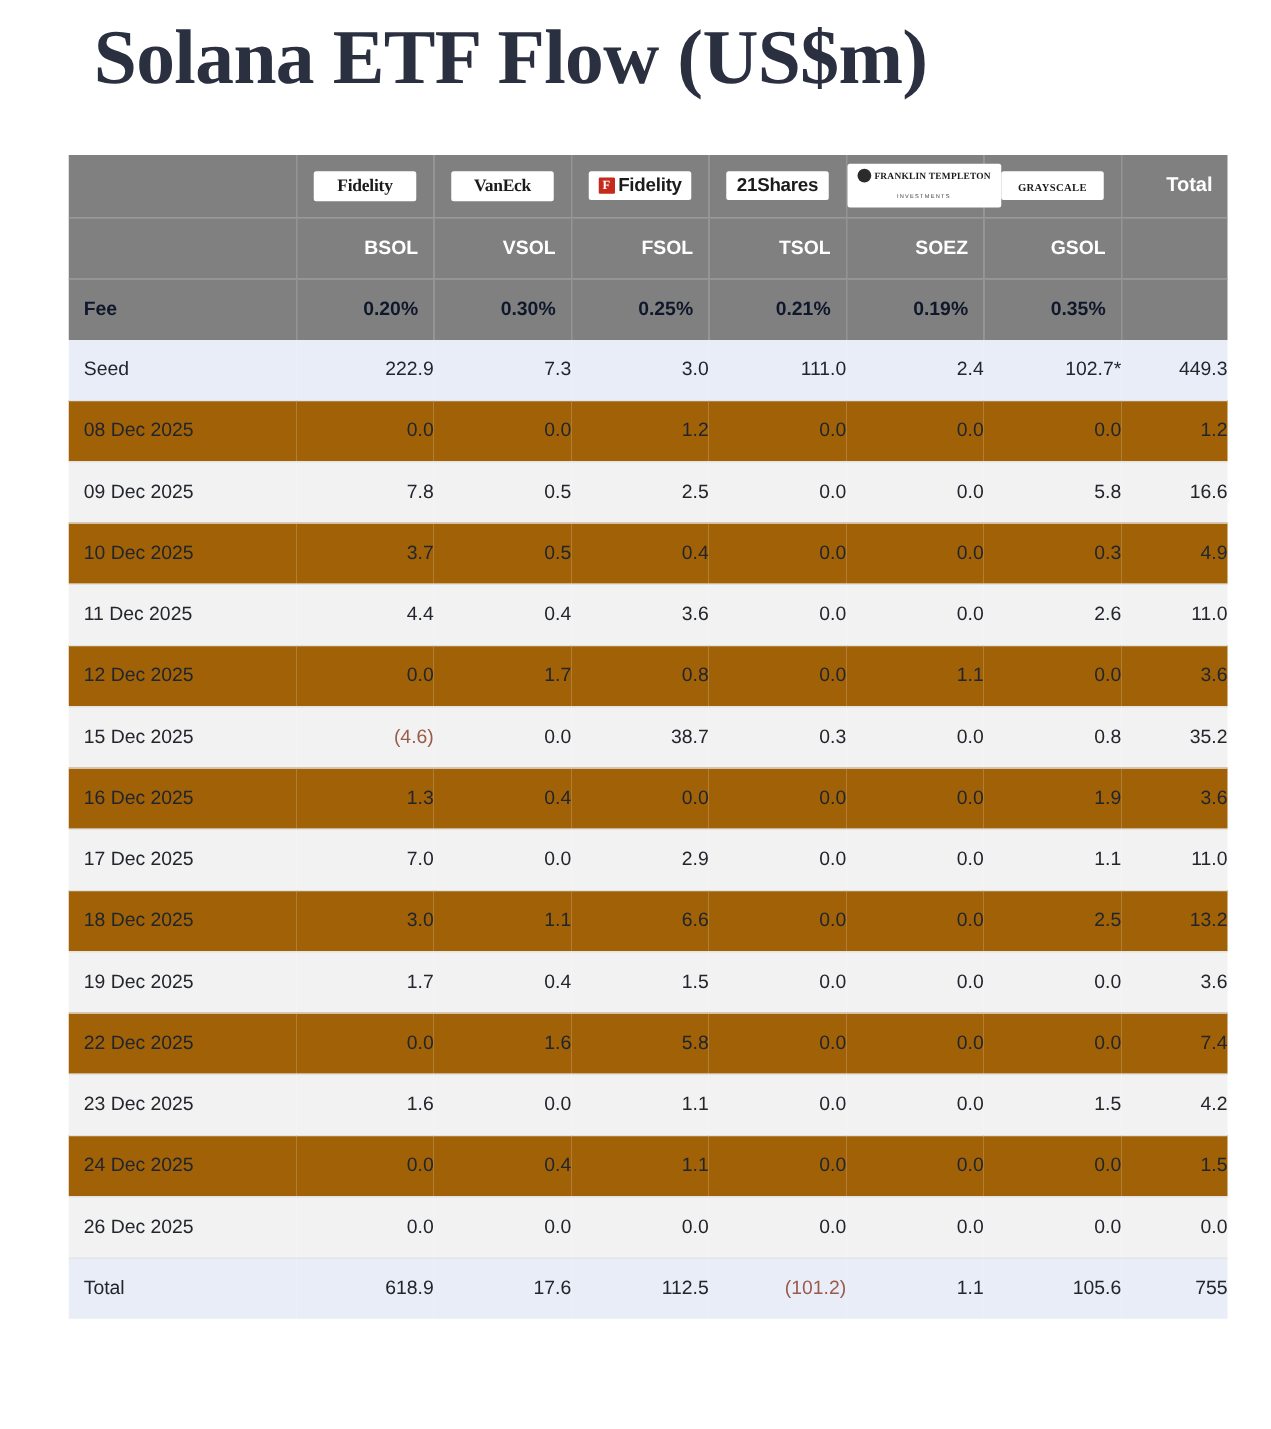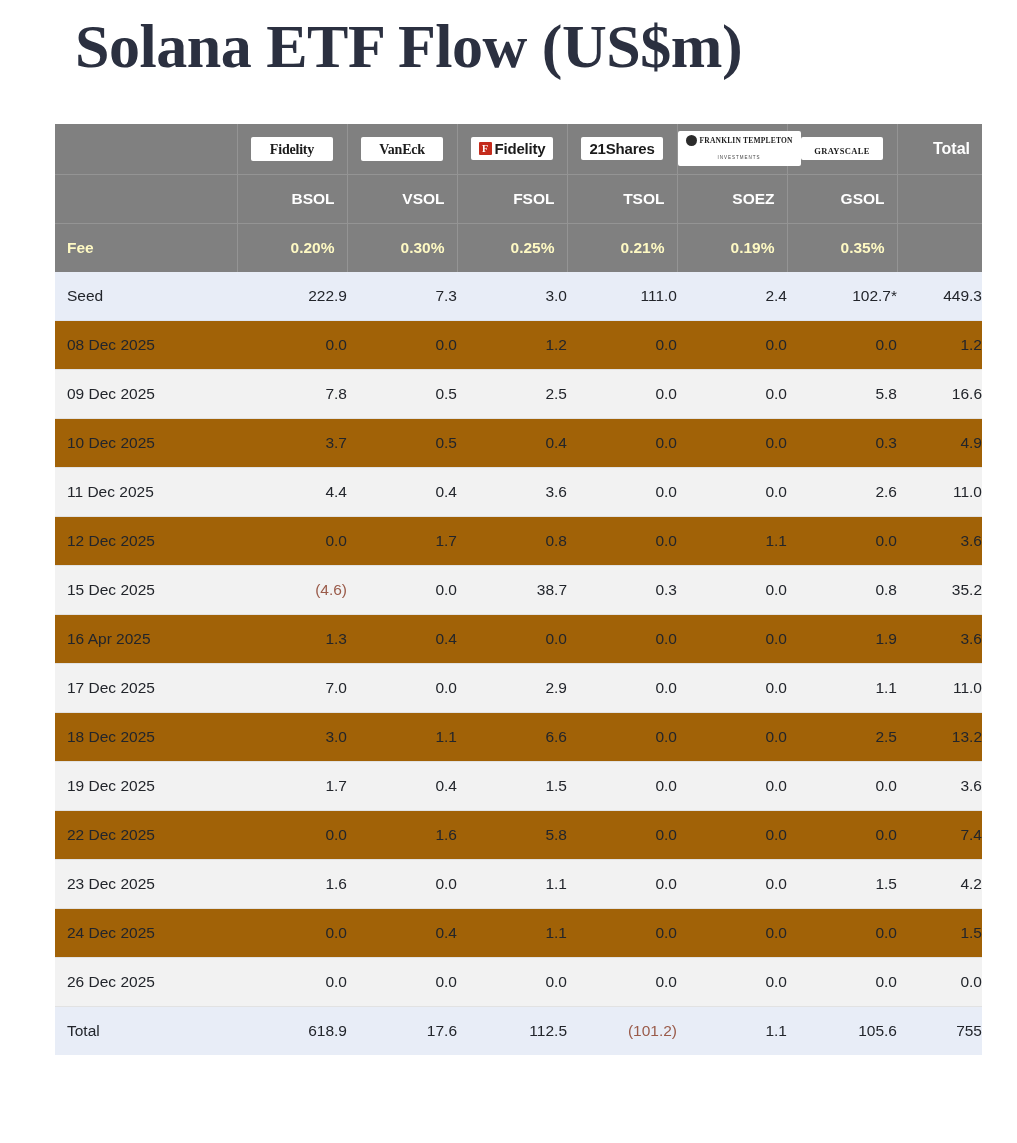--- a/index.html
+++ b/index.html
@@ -131,21 +131,21 @@
     padding-right: 12px !important;
     border-right: 1px solid #949494;
     border-top: 1px solid #949494;
     vertical-align: middle;
   }
   .ticker-row td:last-child { border-right: none; }
   .ticker-row td.lbl { text-align: left; padding-left: 12px !important; }
 
   .meta-row td {
     background: #808080;
-    color: #fef9c3;
+    color: #0f172a;
     height: 48px;
     font-weight: 700;
     text-align: right;
     padding-right: 12px !important;
     border-right: 1px solid #949494;
     border-top: 1px solid #949494;
     vertical-align: middle;
   }
   .meta-row td:last-child { border-right: none; }
   .meta-row td.lbl { text-align: left; padding-left: 12px !important; }
@@ -311,21 +311,21 @@
             <td class="lbl">15 Dec 2025</td>
             <td class="neg">(4.6)</td>
             <td>0.0</td>
             <td>38.7</td>
             <td>0.3</td>
             <td>0.0</td>
             <td>0.8</td>
             <td>35.2</td>
           </tr>
           <tr class="plain">
-            <td class="lbl">16 Apr 2025</td>
+            <td class="lbl">16 Dec 2025</td>
             <td>1.3</td>
             <td>0.4</td>
             <td>0.0</td>
             <td>0.0</td>
             <td>0.0</td>
             <td>1.9</td>
             <td>3.6</td>
           </tr>
           <tr class="alt">
             <td class="lbl">17 Dec 2025</td>

